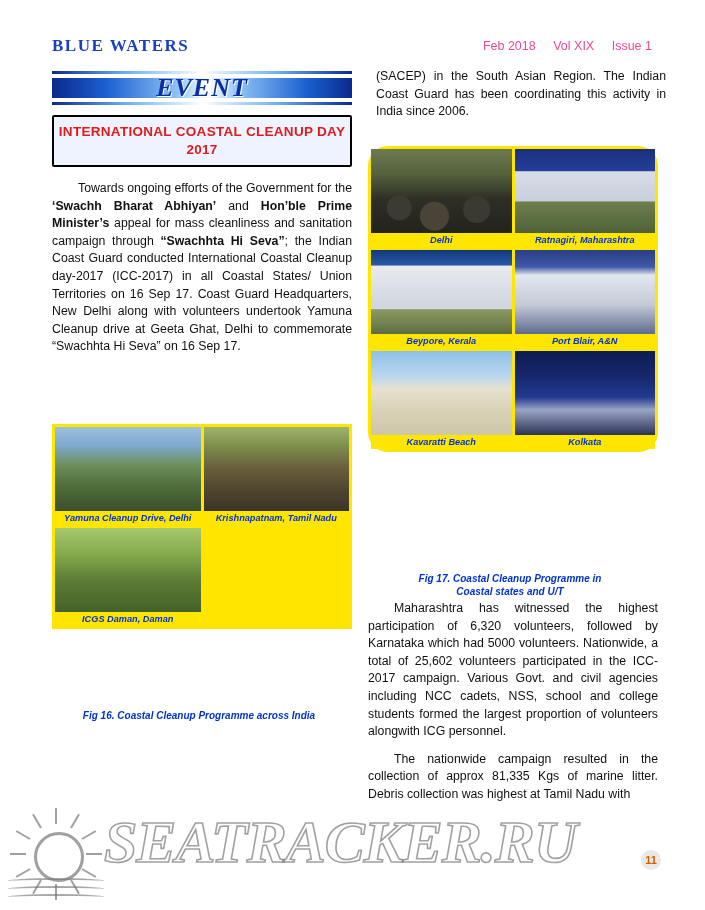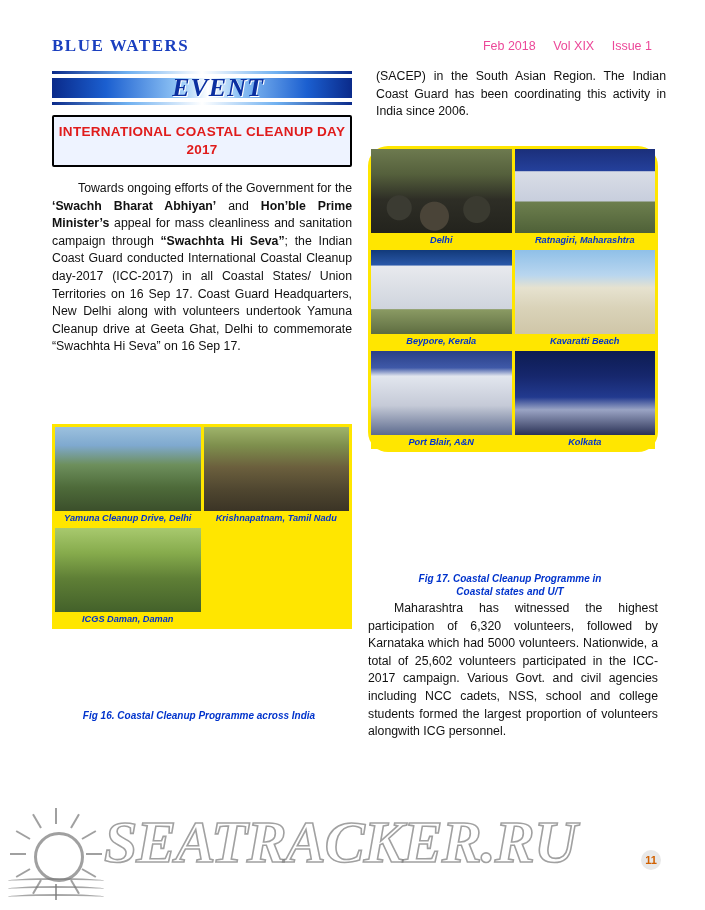--- a/index.html
+++ b/index.html
@@ -83,21 +83,20 @@
     width: 300px;
     text-align: center;
     font-family: "Liberation Serif", serif;
     font-style: italic;
     font-weight: bold;
     font-size: 26px;
     line-height: 40px;
     color: #0b2fa0;
     letter-spacing: 1px;
     text-shadow: 1px 1px 0 #ffffff;
-    margin-left: 16px;
   }
 
   
   .title-box {
     position: absolute;
     left: 52px;
     top: 115px;
     width: 296px;
     height: 48px;
     border: 2px solid #000000;
@@ -374,40 +373,41 @@
     </div>
     <div class="cell">
       <span class="photo ph-group-blue"></span>
       <span class="cap">Ratnagiri, Maharashtra</span>
     </div>
     <div class="cell">
       <span class="photo ph-group-white"></span>
       <span class="cap">Beypore, Kerala</span>
     </div>
     <div class="cell">
+      <span class="photo ph-hall"></span>
+      <span class="cap">Port Blair, A&amp;N</span>
+    </div>
+    <div class="cell">
       <span class="photo ph-beach"></span>
       <span class="cap">Kavaratti Beach</span>
-    </div>
-    <div class="cell">
-      <span class="photo ph-hall"></span>
-      <span class="cap">Port Blair, A&amp;N</span>
     </div>
     <div class="cell">
       <span class="photo ph-navy"></span>
       <span class="cap">Kolkata</span>
     </div>
   </div>
 
   <div class="fig-cap fig17">
     <div>Fig 17. Coastal Cleanup Programme in</div>
     <div>Coastal states and U/T</div>
   </div>
 
   <div class="right-text-2">
     <p class="body indent">Maharashtra has witnessed the highest participation of 6,320 volunteers, followed by Karnataka which had 5000 volunteers. Nationwide, a total of 25,602 volunteers participated in the ICC-2017 campaign. Various Govt. and civil agencies including NCC cadets, NSS, school and college students formed the largest proportion of volunteers alongwith ICG personnel.</p>
+    <p class="body indent">The nationwide campaign resulted in the collection of approx 81,335 Kgs of marine litter. Debris collection was highest at Tamil Nadu with</p>
   </div>
 
   <div class="watermark">
     <div class="wm-sun">
       <span class="disc"></span>
       <span class="ray" style="transform:rotate(0deg)"></span>
       <span class="ray" style="transform:rotate(30deg)"></span>
       <span class="ray" style="transform:rotate(60deg)"></span>
       <span class="ray" style="transform:rotate(90deg)"></span>
       <span class="ray" style="transform:rotate(120deg)"></span>

